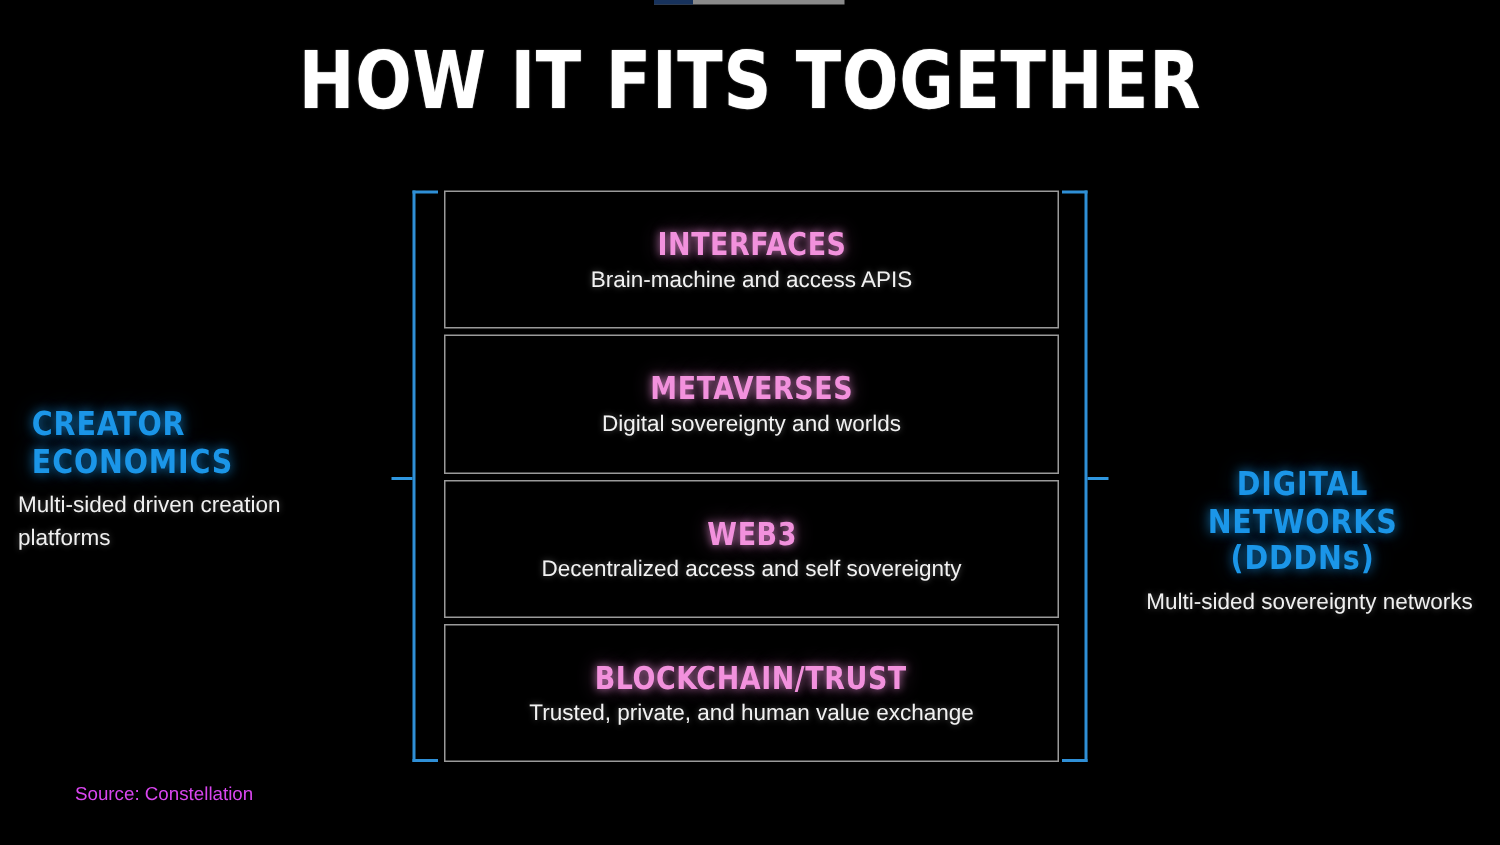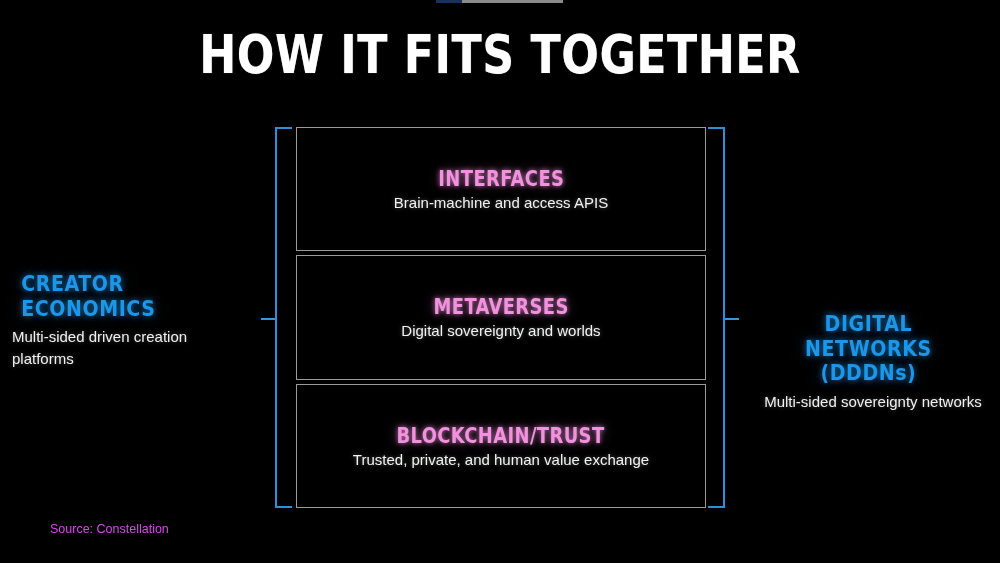--- a/index.html
+++ b/index.html
@@ -220,18 +220,22 @@
 <div class="stack">
   <div class="layer-box">
     <div class="layer-title">INTERFACES</div>
     <div class="layer-desc">Brain-machine and access APIS</div>
   </div>
   <div class="layer-box">
     <div class="layer-title">METAVERSES</div>
     <div class="layer-desc">Digital sovereignty and worlds</div>
   </div>
   <div class="layer-box">
+    <div class="layer-title">WEB3</div>
+    <div class="layer-desc">Decentralized access and self sovereignty</div>
+  </div>
+  <div class="layer-box">
     <div class="layer-title">BLOCKCHAIN/TRUST</div>
     <div class="layer-desc">Trusted, private, and human value exchange</div>
   </div>
 </div>
 
 <div class="source">Source: Constellation</div>
 
 </body></html>

